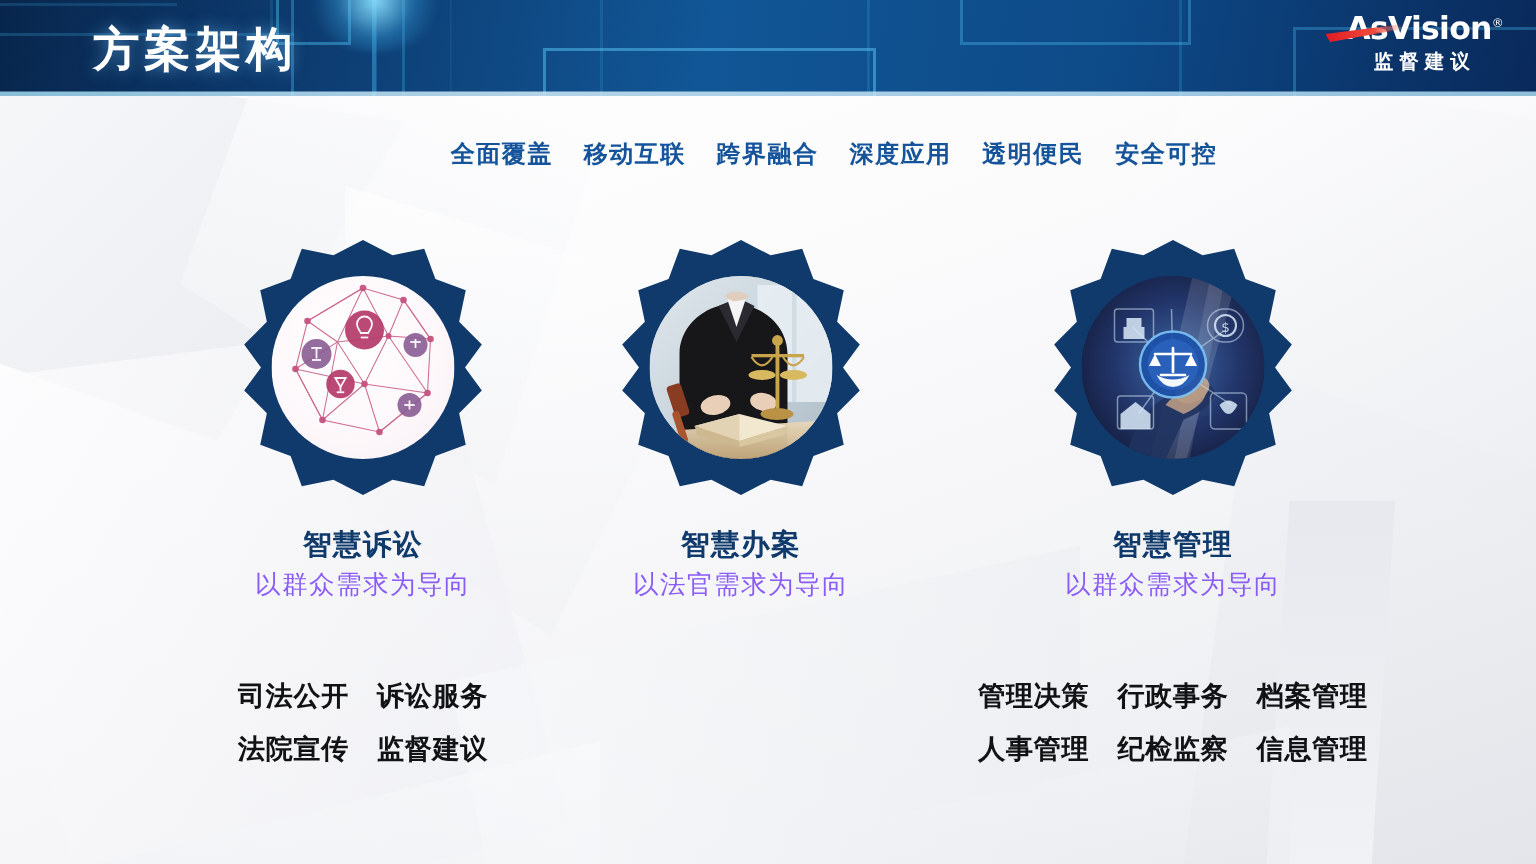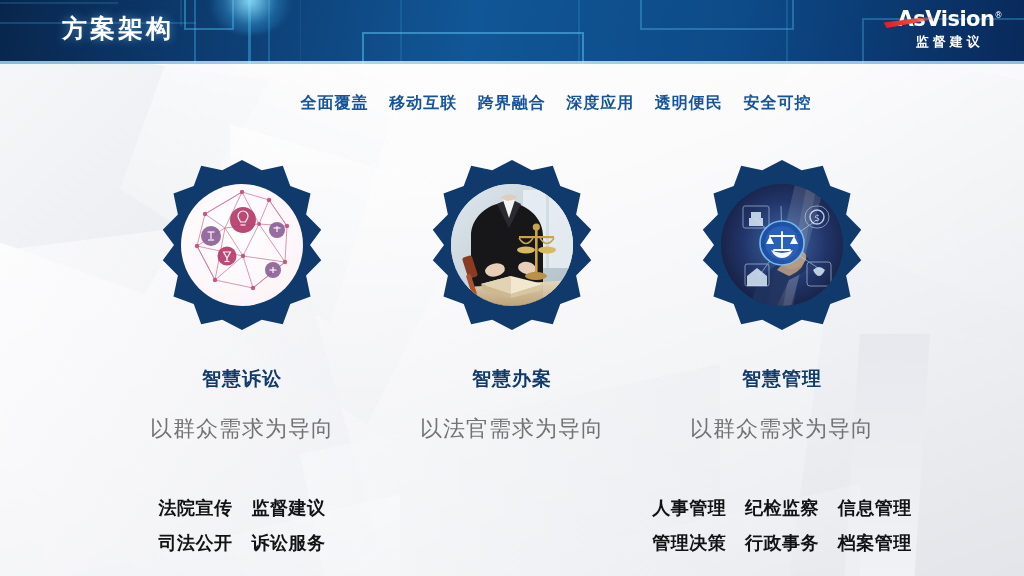--- a/index.html
+++ b/index.html
@@ -51,21 +51,21 @@
      background:linear-gradient(100deg,#0a2a52 0%,#0d3a6b 18%,#115292 45%,#0e4a85 70%,#0a3straight 0%,#0b2f5c 100%);
      background:linear-gradient(100deg,#08264c 0%,#0c3769 16%,#115696 46%,#0d4a88 72%,#09295a 100%);
      overflow:hidden;}
   .hdr-line{position:absolute;background:rgba(60,180,235,.55);}
   .hdr-box{position:absolute;border:2px solid rgba(70,190,240,.45);}
   .hdr-glow{position:absolute;left:205px;top:-34px;width:90px;height:68px;border-radius:50%;
      background:radial-gradient(circle,rgba(140,225,255,.95) 0%,rgba(60,170,230,.35) 45%,rgba(20,90,160,0) 75%);
      filter:blur(2px);}
   .hdr-bottom{position:absolute;left:0;bottom:0;width:1024px;height:3px;
      background:linear-gradient(90deg,#9fd8ef 0%,#cfeaf7 35%,#bde1f4 70%,#a8d9ef 100%);opacity:.85;}
-  .hdr-title{position:absolute;left:62px;top:12px;color:#ffffff;font-size:25px;font-weight:bold;
+  .hdr-title{position:absolute;left:62px;top:12px;color:#ffffff;font-size:31px;font-weight:bold;
      letter-spacing:3px;text-shadow:0 0 10px rgba(120,200,255,.55);}
 
   
   .logo{position:absolute;right:22px;top:9px;text-align:center;line-height:1;}
   .logo-main{font-size:21px;font-weight:bold;color:#ffffff;letter-spacing:-.5px;
      font-family:"DejaVu Sans","Liberation Sans",sans-serif;position:relative;display:inline-block;}
   .logo-reg{font-size:8px;vertical-align:super;font-weight:normal;}
   .logo-swoosh{position:absolute;left:-14px;top:7px;width:52px;height:12px;
      background:linear-gradient(90deg,#e11b22 0%,#f04a3a 60%,rgba(240,74,58,0) 100%);
      clip-path:polygon(0 55%,100% 0,96% 30%,6% 100%);}
@@ -73,21 +73,21 @@
 
   
   .tagline{position:absolute;left:0;top:93px;width:1024px;text-align:center;
      color:#15549b;font-size:16px;font-weight:bold;letter-spacing:1px;margin-left:44px;}
   .tagline span{margin:0 7px;}
 
   
   .cols{position:absolute;left:0;top:160px;width:1024px;height:400px;}
   .col{position:absolute;top:0;width:340px;text-align:center;}
   .col-0{left:72px;}
-  .col-1{left:342px;}
+  .col-1{left:324px;}
   .col-2{left:612px;}
 
   
   .badge{position:relative;width:170px;height:170px;margin:0 auto;}
   .badge-star{position:absolute;inset:0;background:#103a6b;
      clip-path:polygon(
        50% 0%, 61.6% 6.0%, 74.0% 3.4%, 78.4% 15.3%, 90.3% 19.7%, 87.7% 32.1%,
        96.6% 41.0%, 90.0% 50.0%, 96.6% 59.0%, 87.7% 67.9%, 90.3% 80.3%, 78.4% 84.7%,
        74.0% 96.6%, 61.6% 94.0%, 50% 100%, 38.4% 94.0%, 26.0% 96.6%, 21.6% 84.7%,
        9.7% 80.3%, 12.3% 67.9%, 3.4% 59.0%, 10.0% 50.0%, 3.4% 41.0%, 12.3% 32.1%,
@@ -101,22 +101,22 @@
       radial-gradient(circle at 42% 38%,#ffffff 0%,#fdf7fa 60%,#f7eef3 100%);}
   
   .img-judge{width:100%;height:100%;
       background:linear-gradient(120deg,#cfd6dc 0%,#b9c4cc 28%,#e4ded2 55%,#cfd8dd 100%);
       position:relative;overflow:hidden;}
   
   .img-hand{width:100%;height:100%;
       background:radial-gradient(circle at 52% 48%,#2a4f86 0%,#21305c 48%,#141d3d 100%);
       position:relative;overflow:hidden;}
 
-  .col-title{margin-top:36px;color:#103a6b;font-size:19px;font-weight:bold;letter-spacing:1px;}
-  .col-sub{margin-top:22px;color:#737373;font-size:22px;letter-spacing:1px;}
+  .col-title{margin-top:20px;color:#103a6b;font-size:19px;font-weight:bold;letter-spacing:1px;}
+  .col-sub{margin-top:2px;color:#8b5cf6;font-size:17px;letter-spacing:1px;}
 
   .tags{margin-top:46px;color:#111214;font-size:18px;font-weight:bold;letter-spacing:.5px;
         line-height:35px;}
   .tags .tagrow span{margin:0 6px;}
 </style>
 </head>
 <body>
 
 <div class="slide">
 
@@ -236,26 +236,26 @@
                   <path d="M92 83 v6"></path>
               </g>
             </svg>
           </div>
         </div>
       </div>
       <div class="col-title">智慧诉讼</div>
       <div class="col-sub">以群众需求为导向</div>
       <div class="tags">
         <div class="tagrow">
+          <span>司法公开</span>
+          <span>诉讼服务</span>
+        </div>
+        <div class="tagrow">
           <span>法院宣传</span>
           <span>监督建议</span>
-        </div>
-        <div class="tagrow">
-          <span>司法公开</span>
-          <span>诉讼服务</span>
         </div>
       </div>
     </div>
 
     <div class="col col-1">
       <div class="badge">
         <div class="badge-star"></div>
         <div class="badge-img">
           <div class="img-judge">
             <svg viewBox="0 0 122 122" width="122" height="122">
@@ -360,26 +360,26 @@
               </g>
               <path d="M50 66 q11 6 22 0 q-4 8 -11 8 q-7 0 -11 -8 z" fill="#ffffff" opacity="0.95"></path>
             </svg>
           </div>
         </div>
       </div>
       <div class="col-title">智慧管理</div>
       <div class="col-sub">以群众需求为导向</div>
       <div class="tags">
         <div class="tagrow">
+          <span>管理决策</span>
+          <span>行政事务</span>
+          <span>档案管理</span>
+        </div>
+        <div class="tagrow">
           <span>人事管理</span>
           <span>纪检监察</span>
           <span>信息管理</span>
         </div>
-        <div class="tagrow">
-          <span>管理决策</span>
-          <span>行政事务</span>
-          <span>档案管理</span>
-        </div>
       </div>
     </div>
 
   </div>
 </div>
 
 </body></html>

